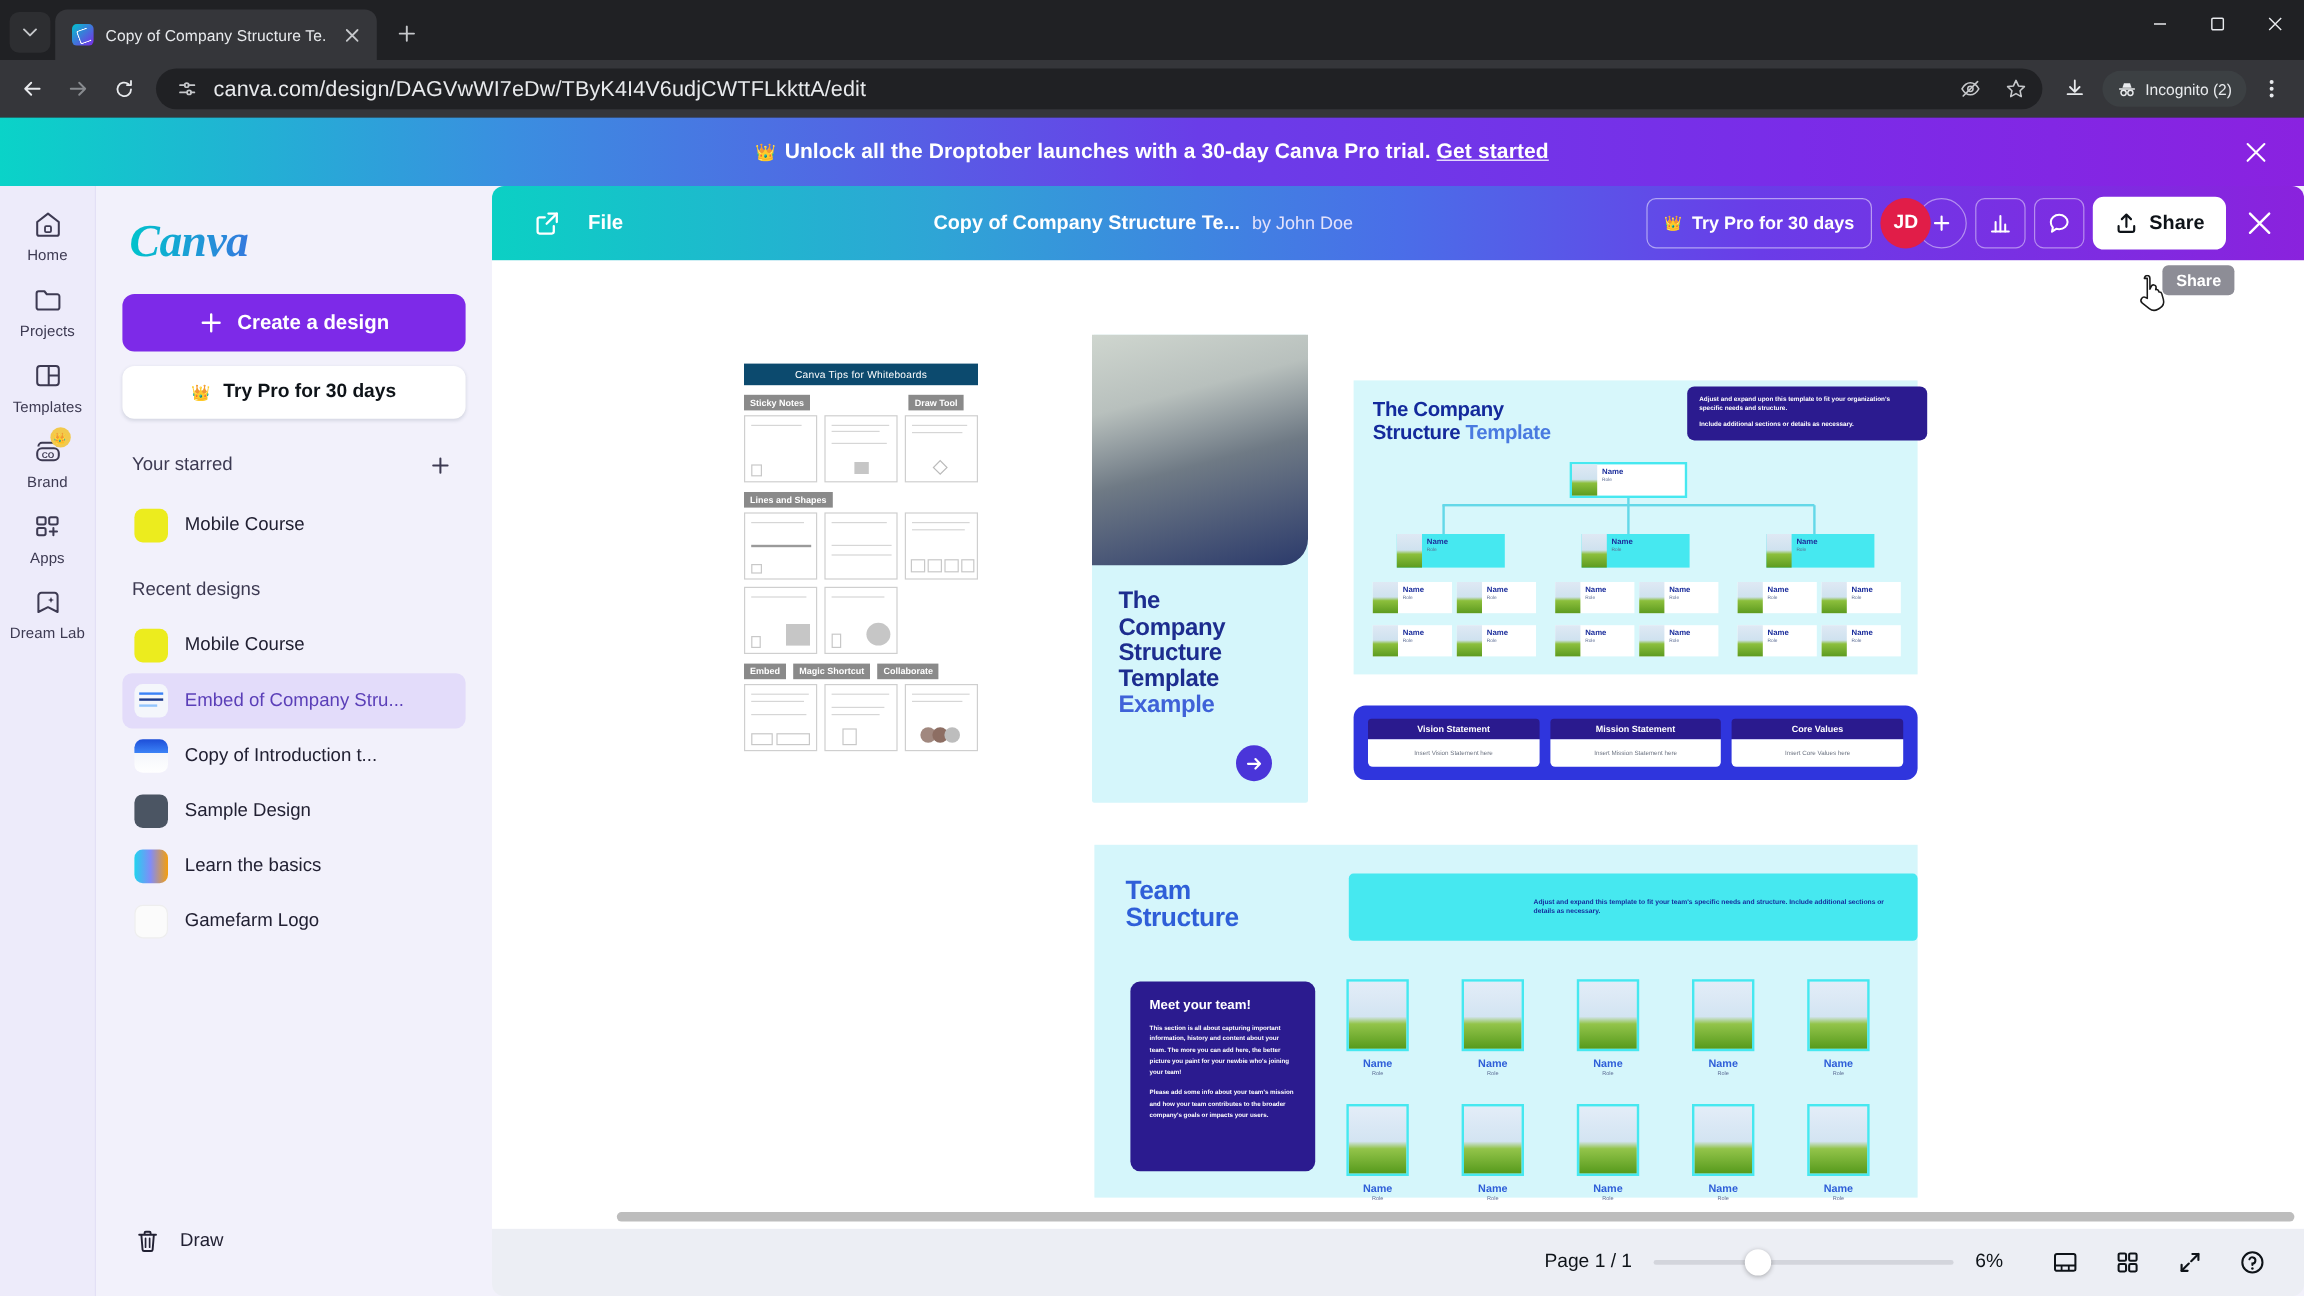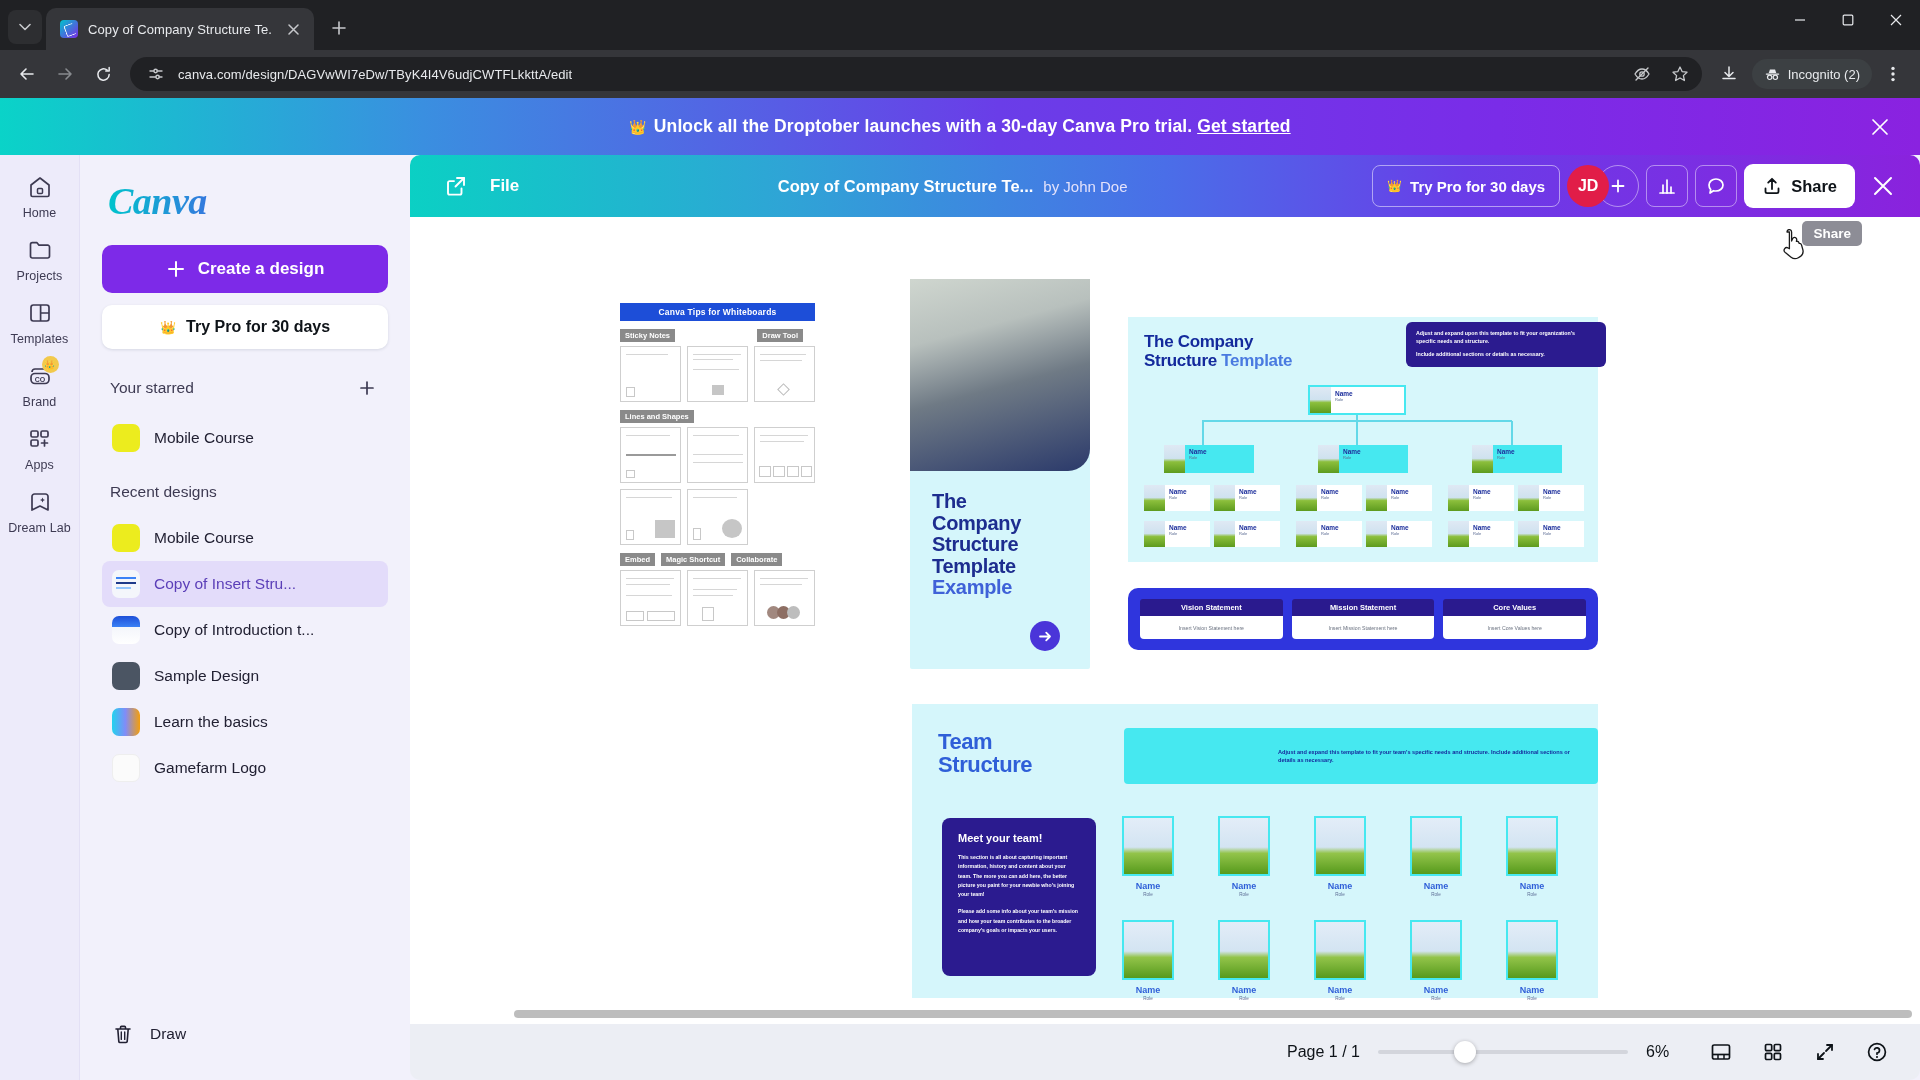--- a/index.html
+++ b/index.html
@@ -53,21 +53,21 @@
     height: 48px; background: #35363a; display: flex; align-items: center;
     padding: 0 10px; gap: 4px; flex: 0 0 48px;
   }
   .tb-btn { width: 34px; height: 34px; border-radius: 50%; display: flex;
     align-items: center; justify-content: center; cursor: pointer; flex:0 0 34px; }
   .omnibox {
     flex: 1; height: 34px; background: #202124; border-radius: 17px;
     display: flex; align-items: center; padding: 0 8px 0 14px; gap: 10px;
     margin: 0 6px; min-width:0;
   }
-  .omnibox-url { color: #e8eaed; font-size: 13px; white-space: nowrap;
+  .omnibox-url { color: #e8eaed; font-size: 18px; white-space: nowrap;
     overflow: hidden; letter-spacing:.1px; }
   .incognito-pill {
     height: 30px; background: #3c4043; border-radius: 15px; display:flex;
     align-items:center; gap:7px; padding: 0 12px; color:#e8eaed; font-size:13px;
     cursor:pointer; margin-left:2px;
   }
 
   
   .promo {
     height: 57px; flex: 0 0 57px; position: relative;
@@ -183,21 +183,21 @@
   .zoom-track { width:100%; height:4px; background:#d3d5dc; border-radius:2px; }
   .zoom-knob { position:absolute; left: 76px; width: 22px; height:22px; border-radius:50%;
     background:#fff; box-shadow: 0 1px 4px rgba(0,0,0,.3); }
   .zoom-pct { font-size:16px; color:#0e1318; min-width:40px; }
   .bb-icon { width:34px; height:34px; display:flex; align-items:center; justify-content:center; cursor:pointer; }
 
   
   .art { position:absolute; inset:0; }
   
   .wb { position:absolute; left: 672px; top: 292px; width: 195px; }
-  .wb-title { height: 18px; background:#1d4ed8; color:#fff; font-size: 8.5px; font-weight:700;
+  .wb-title { height: 18px; background:#0c4a6e; color:#fff; font-size: 8.5px; font-weight:400;
     display:flex; align-items:center; justify-content:center; letter-spacing:.2px; }
   .wb-sec { font-size: 7.5px; font-weight:700; color:#fff; background:#8a8a8a;
     display:inline-block; padding: 2px 5px; margin: 8px 0 4px; }
   .wb-row { display:flex; gap: 6px; }
   .wb-card { width: 61px; height: 56px; border:1px solid #cfcfcf; background:#fff; position:relative; }
   .wb-card .ln { position:absolute; background:#d6d6d6; height:1.4px; }
   .wb-card .bx { position:absolute; border:1px solid #c8c8c8; }
   .wb-card .sq { position:absolute; background:#c6c6c6; }
   .wb-card .ci { position:absolute; background:#c6c6c6; border-radius:50%; }
 
@@ -472,21 +472,21 @@
         <div class="ditem">
           <span class="dthumb" style="background:#ecec1e"></span>
           <span class="dlabel">Mobile Course</span>
         </div>
         <div class="ditem active">
           <span class="dthumb" style="background:#f4f6fb">
             <span style="position:absolute;left:4px;top:7px;right:4px;height:2px;background:#3b82f6"></span>
             <span style="position:absolute;left:4px;top:12px;right:4px;height:2px;background:#1e3a8a"></span>
             <span style="position:absolute;left:4px;top:17px;right:9px;height:2px;background:#93c5fd"></span>
           </span>
-          <span class="dlabel">Copy of Insert Stru...</span>
+          <span class="dlabel">Embed of Company Stru...</span>
         </div>
         <div class="ditem">
           <span class="dthumb" style="background:linear-gradient(180deg,#1d4ed8 0%,#3b82f6 40%,#f4f6fb 41%,#fff 100%)"></span>
           <span class="dlabel">Copy of Introduction t...</span>
         </div>
         <div class="ditem">
           <span class="dthumb" style="background:#4b5563"></span>
           <span class="dlabel">Sample Design</span>
         </div>
         <div class="ditem">

